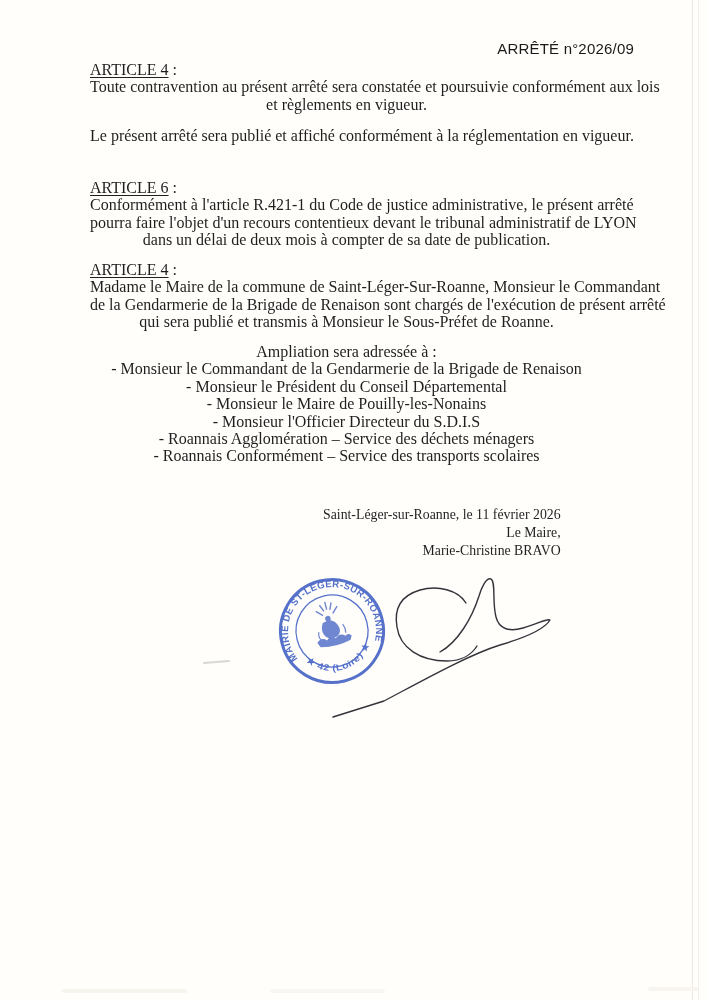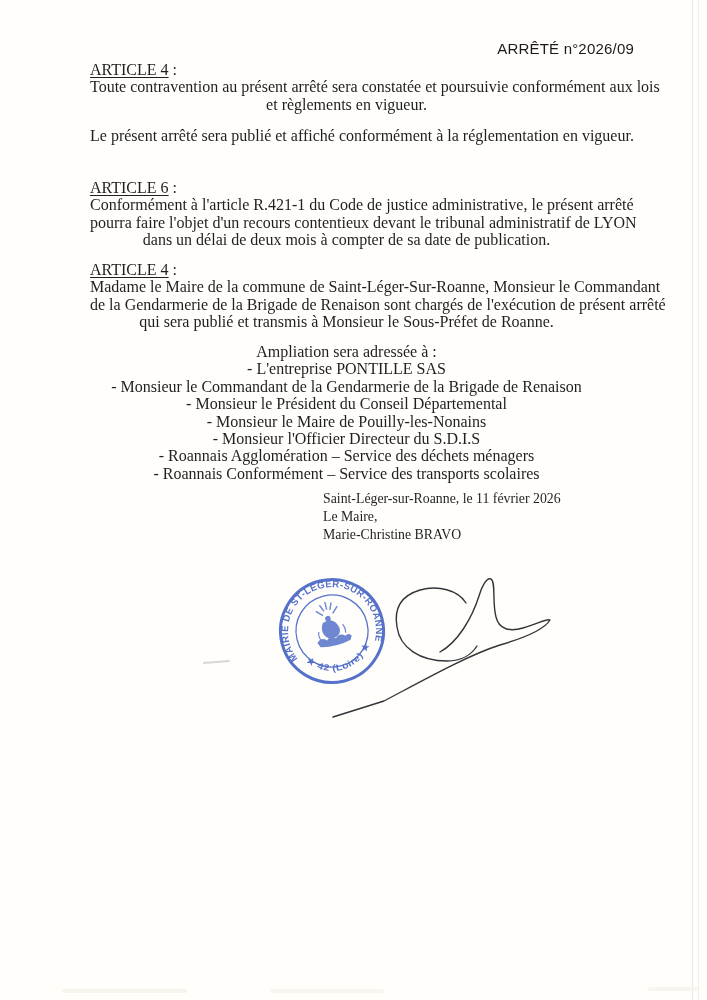--- a/index.html
+++ b/index.html
@@ -12,22 +12,22 @@
     position:absolute;top:40px;right:73px;
     font-family:"Liberation Sans",sans-serif;font-size:15px;color:#1a1a1a;
     letter-spacing:.2px;
   }
   .sec{position:absolute;left:90px;width:513px;font-size:16px;line-height:17.4px;}
   .art4{top:61px}.art5{top:127px}.art6{top:179px}.art7{top:261px}.amp{top:343px}
   .art-heading .u{text-decoration:underline;text-underline-offset:2px;}
   .line{white-space:nowrap;text-align:center;}
   .line.j{text-align:justify;text-align-last:justify;}
   .date-block{
-    position:absolute;left:323px;top:490px;
-    font-size:13.8px;line-height:18px;white-space:nowrap;
+    position:absolute;left:323px;top:506px;
+    font-size:13.8px;line-height:18px;white-space:nowrap;text-align:right;
   }
   .stamp{position:absolute;left:267px;top:566px;}
   .signature{position:absolute;left:315px;top:568px;}
   .pencil-dash{
     position:absolute;left:203px;top:661px;width:27px;height:2px;
     background:#cbcac6;border-radius:1px;transform:rotate(-5deg);opacity:.75;
   }
   .scan-line-a{position:absolute;left:692px;top:0;width:1px;height:1000px;background:#e9e8e4;}
   .scan-line-b{position:absolute;left:698px;top:0;width:1px;height:1000px;background:#f1f0ec;}
   .smudge{position:absolute;height:4px;border-radius:2px;opacity:.9;}
@@ -61,21 +61,20 @@
 
   <div class="sec art7">
     <div class="art-heading"><span class="u">ARTICLE 4</span><span> :</span></div>
     <div class="line j">Madame le Maire de la commune de Saint-Léger-Sur-Roanne, Monsieur le Commandant</div>
     <div class="line j">de la Gendarmerie de la Brigade de Renaison sont chargés de l'exécution de présent arrêté</div>
     <div class="line">qui sera publié et transmis à Monsieur le Sous-Préfet de Roanne.</div>
   </div>
 
   <div class="sec amp">
     <div class="line">Ampliation sera adressée à :</div>
-    <div class="line">- L'entreprise PONTILLE SAS</div>
     <div class="line">- Monsieur le Commandant de la Gendarmerie de la Brigade de Renaison</div>
     <div class="line">- Monsieur le Président du Conseil Départemental</div>
     <div class="line">- Monsieur le Maire de Pouilly-les-Nonains</div>
     <div class="line">- Monsieur l'Officier Directeur du S.D.I.S</div>
     <div class="line">- Roannais Agglomération – Service des déchets ménagers</div>
     <div class="line">- Roannais Conformément – Service des transports scolaires</div>
   </div>
 
   <div class="date-block">
     <div>Saint-Léger-sur-Roanne, le 11 février 2026</div>

